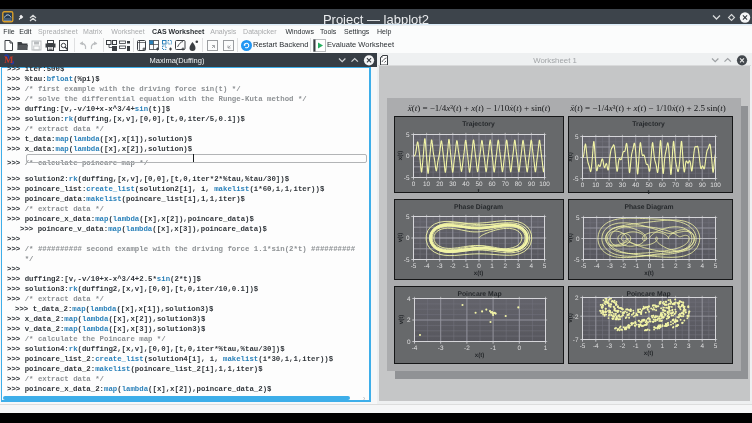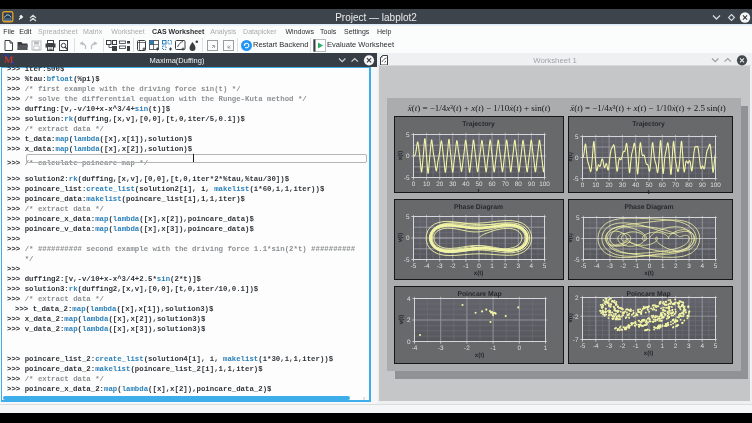--- a/index.html
+++ b/index.html
@@ -11,21 +11,21 @@
 
 <div class="abs" style="left:0;top:8.5px;width:752px;height:16px;background:#3d444b"></div>
 <div class="abs" style="left:0;top:24.2px;width:752px;height:1.3px;background:#dceefb"></div>
 <svg class="abs" style="left:2px;top:11px" width="36" height="12">
   <rect x="0.8" y="0.8" width="10" height="10" rx="1.5" fill="#243a52" stroke="#d99e2b" stroke-width="1.4"></rect>
   <path d="M2.5 6.5c1.5-3.5 5-3.5 6.5 0" fill="none" stroke="#cfd8e2" stroke-width="1"></path>
   <path d="M2 8h7.5M2 9.5h7.5" stroke="#8aa0b8" stroke-width="0.7"></path>
   <path d="M17 8.5l3-3M19 4.5l1.5 1.5-1 1-1.5-1.5z" fill="#f0f1f2" stroke="#f0f1f2" stroke-width="1.1"></path>
   <path d="M28 7l3-2.8 3 2.8M28 10l3-2.8 3 2.8" fill="none" stroke="#dadcdd" stroke-width="1.2"></path>
 </svg>
-<div class="abs" style="left:0;top:11.5px;width:752px;text-align:center;color:#eaecee;font-size:10px">Project — labplot2</div>
+<div class="abs" style="left:0;top:11.5px;width:752px;text-align:center;color:#eaecee;font-size:13px">Project — labplot2</div>
 <svg class="abs" style="left:712px;top:12px" width="40" height="11">
   <path d="M1 3.5l3.5 3.5L8 3.5" fill="none" stroke="#d7d9da" stroke-width="1.3"></path>
   <path d="M19.5 2.5l3 3-3 3-3-3z" fill="none" stroke="#d7d9da" stroke-width="1.1"></path>
   <circle cx="33" cy="5.5" r="5.2" fill="#f4f5f6"></circle>
   <path d="M30.9 3.4l4.2 4.2M35.1 3.4l-4.2 4.2" stroke="#33383d" stroke-width="1.1"></path>
 </svg>
 
 <div class="abs" style="left:0;top:25.5px;width:752px;height:11px;background:#fbfcfc">
     <span style="position:absolute;left:3.3px;top:2.5px;font-size:7px;color:#2b3034">File</span>
     <span style="position:absolute;left:19.3px;top:2.5px;font-size:7px;color:#2b3034">Edit</span>
@@ -163,31 +163,33 @@
     <div style="position:absolute;left:5px;top:46.5px;white-space:pre"><span style="color:#31363b">&gt;&gt;&gt;</span> solution:<span style="color:#2980b9">rk</span>(duffing,[x,v],[0,0],[t,0,iter/5,0.1])$</div>
     <div style="position:absolute;left:5px;top:56.5px;white-space:pre"><span style="color:#31363b">&gt;&gt;&gt;</span> <span style="color:#8c9093">/* extract data */</span></div>
     <div style="position:absolute;left:5px;top:66.5px;white-space:pre"><span style="color:#31363b">&gt;&gt;&gt;</span> t_data:<span style="color:#2980b9">map</span>(<span style="color:#2980b9">lambda</span>([x],x[1]),solution)$</div>
     <div style="position:absolute;left:5px;top:76.5px;white-space:pre"><span style="color:#31363b">&gt;&gt;&gt;</span> x_data:<span style="color:#2980b9">map</span>(<span style="color:#2980b9">lambda</span>([x],x[2]),solution)$</div>
     <div style="position:absolute;left:5px;top:91px;white-space:pre"><span style="color:#31363b">&gt;&gt;&gt;</span> <span style="color:#8c9093">/* calculate poincare map */</span></div>
     <div style="position:absolute;left:5px;top:106.5px;white-space:pre"><span style="color:#31363b">&gt;&gt;&gt;</span> solution2:<span style="color:#2980b9">rk</span>(duffing,[x,v],[0,0],[t,0,iter*2*%tau,%tau/30])$</div>
     <div style="position:absolute;left:5px;top:116.5px;white-space:pre"><span style="color:#31363b">&gt;&gt;&gt;</span> poincare_list:<span style="color:#2980b9">create_list</span>(solution2[i], i, <span style="color:#2980b9">makelist</span>(i*60,i,1,iter))$</div>
     <div style="position:absolute;left:5px;top:126.5px;white-space:pre"><span style="color:#31363b">&gt;&gt;&gt;</span> poincare_data:<span style="color:#2980b9">makelist</span>(poincare_list[i],1,1,iter)$</div>
     <div style="position:absolute;left:5px;top:136.5px;white-space:pre"><span style="color:#31363b">&gt;&gt;&gt;</span> <span style="color:#8c9093">/* extract data */</span></div>
     <div style="position:absolute;left:5px;top:146.5px;white-space:pre"><span style="color:#31363b">&gt;&gt;&gt;</span> poincare_x_data:<span style="color:#2980b9">map</span>(<span style="color:#2980b9">lambda</span>([x],x[2]),poincare_data)$</div>
-    <div style="position:absolute;left:5px;top:156.5px;white-space:pre"><span style="color:#31363b">&gt;&gt;&gt;</span> poincare_v_data:<span style="color:#2980b9">map</span>(<span style="color:#2980b9">lambda</span>([x],x[3]),poincare_data)$</div>
+    <div style="position:absolute;left:18px;top:156.5px;white-space:pre"><span style="color:#31363b">&gt;&gt;&gt;</span> poincare_v_data:<span style="color:#2980b9">map</span>(<span style="color:#2980b9">lambda</span>([x],x[3]),poincare_data)$</div>
     <div style="position:absolute;left:5px;top:166.5px;white-space:pre"><span style="color:#31363b">&gt;&gt;&gt;</span> </div>
     <div style="position:absolute;left:5px;top:176.5px;white-space:pre"><span style="color:#31363b">&gt;&gt;&gt;</span> <span style="color:#8c9093">/* ########## second example with the driving force 1.1*sin(2*t) ##########</span></div>
     <div style="position:absolute;left:5px;top:186.5px;white-space:pre"><span style="color:#8c9093">    */</span></div>
     <div style="position:absolute;left:5px;top:196.5px;white-space:pre"><span style="color:#31363b">&gt;&gt;&gt;</span> </div>
     <div style="position:absolute;left:5px;top:206.5px;white-space:pre"><span style="color:#31363b">&gt;&gt;&gt;</span> duffing2:[v,-v/10+x-x^3/4+2.5*<span style="color:#2980b9">sin</span>(2*t)]$</div>
     <div style="position:absolute;left:5px;top:216.5px;white-space:pre"><span style="color:#31363b">&gt;&gt;&gt;</span> solution3:<span style="color:#2980b9">rk</span>(duffing2,[x,v],[0,0],[t,0,iter/10,0.1])$</div>
     <div style="position:absolute;left:5px;top:226.5px;white-space:pre"><span style="color:#31363b">&gt;&gt;&gt;</span> <span style="color:#8c9093">/* extract data */</span></div>
     <div style="position:absolute;left:13px;top:236.5px;white-space:pre"><span style="color:#31363b">&gt;&gt;&gt;</span> t_data_2:<span style="color:#2980b9">map</span>(<span style="color:#2980b9">lambda</span>([x],x[1]),solution3)$</div>
     <div style="position:absolute;left:5px;top:246.5px;white-space:pre"><span style="color:#31363b">&gt;&gt;&gt;</span> x_data_2:<span style="color:#2980b9">map</span>(<span style="color:#2980b9">lambda</span>([x],x[2]),solution3)$</div>
     <div style="position:absolute;left:5px;top:256.5px;white-space:pre"><span style="color:#31363b">&gt;&gt;&gt;</span> v_data_2:<span style="color:#2980b9">map</span>(<span style="color:#2980b9">lambda</span>([x],x[3]),solution3)$</div>
+    <div style="position:absolute;left:5px;top:266.5px;white-space:pre"><span style="color:#31363b">&gt;&gt;&gt;</span> <span style="color:#8c9093">/* calculate the Poincare map */</span></div>
+    <div style="position:absolute;left:5px;top:276.5px;white-space:pre"><span style="color:#31363b">&gt;&gt;&gt;</span> solution4:<span style="color:#2980b9">rk</span>(duffing2,[x,v],[0,0],[t,0,iter*%tau,%tau/30])$</div>
     <div style="position:absolute;left:5px;top:286.5px;white-space:pre"><span style="color:#31363b">&gt;&gt;&gt;</span> poincare_list_2:<span style="color:#2980b9">create_list</span>(solution4[i], i, <span style="color:#2980b9">makelist</span>(i*30,i,1,iter))$</div>
     <div style="position:absolute;left:5px;top:296.5px;white-space:pre"><span style="color:#31363b">&gt;&gt;&gt;</span> poincare_data_2:<span style="color:#2980b9">makelist</span>(poincare_list_2[i],1,1,iter)$</div>
     <div style="position:absolute;left:5px;top:306.5px;white-space:pre"><span style="color:#31363b">&gt;&gt;&gt;</span> <span style="color:#8c9093">/* extract data */</span></div>
     <div style="position:absolute;left:5px;top:316.5px;white-space:pre"><span style="color:#31363b">&gt;&gt;&gt;</span> poincare_x_data_2:<span style="color:#2980b9">map</span>(<span style="color:#2980b9">lambda</span>([x],x[2]),poincare_data_2)$</div>
     <div style="position:absolute;left:23.5px;top:87.3px;width:341px;height:8.6px;border:1px solid #b2b4b6;border-radius:2px"></div>
     <div style="position:absolute;left:190.5px;top:87px;width:1px;height:8px;background:#1a1e21"></div>
   </div>
 
 <div class="abs" style="left:3px;top:396.2px;width:347px;height:3.4px;background:#3daee9;border-radius:2px"></div>
 <div class="abs" style="left:363px;top:395px;color:#aeb1b3;font-size:7px">›</div>

